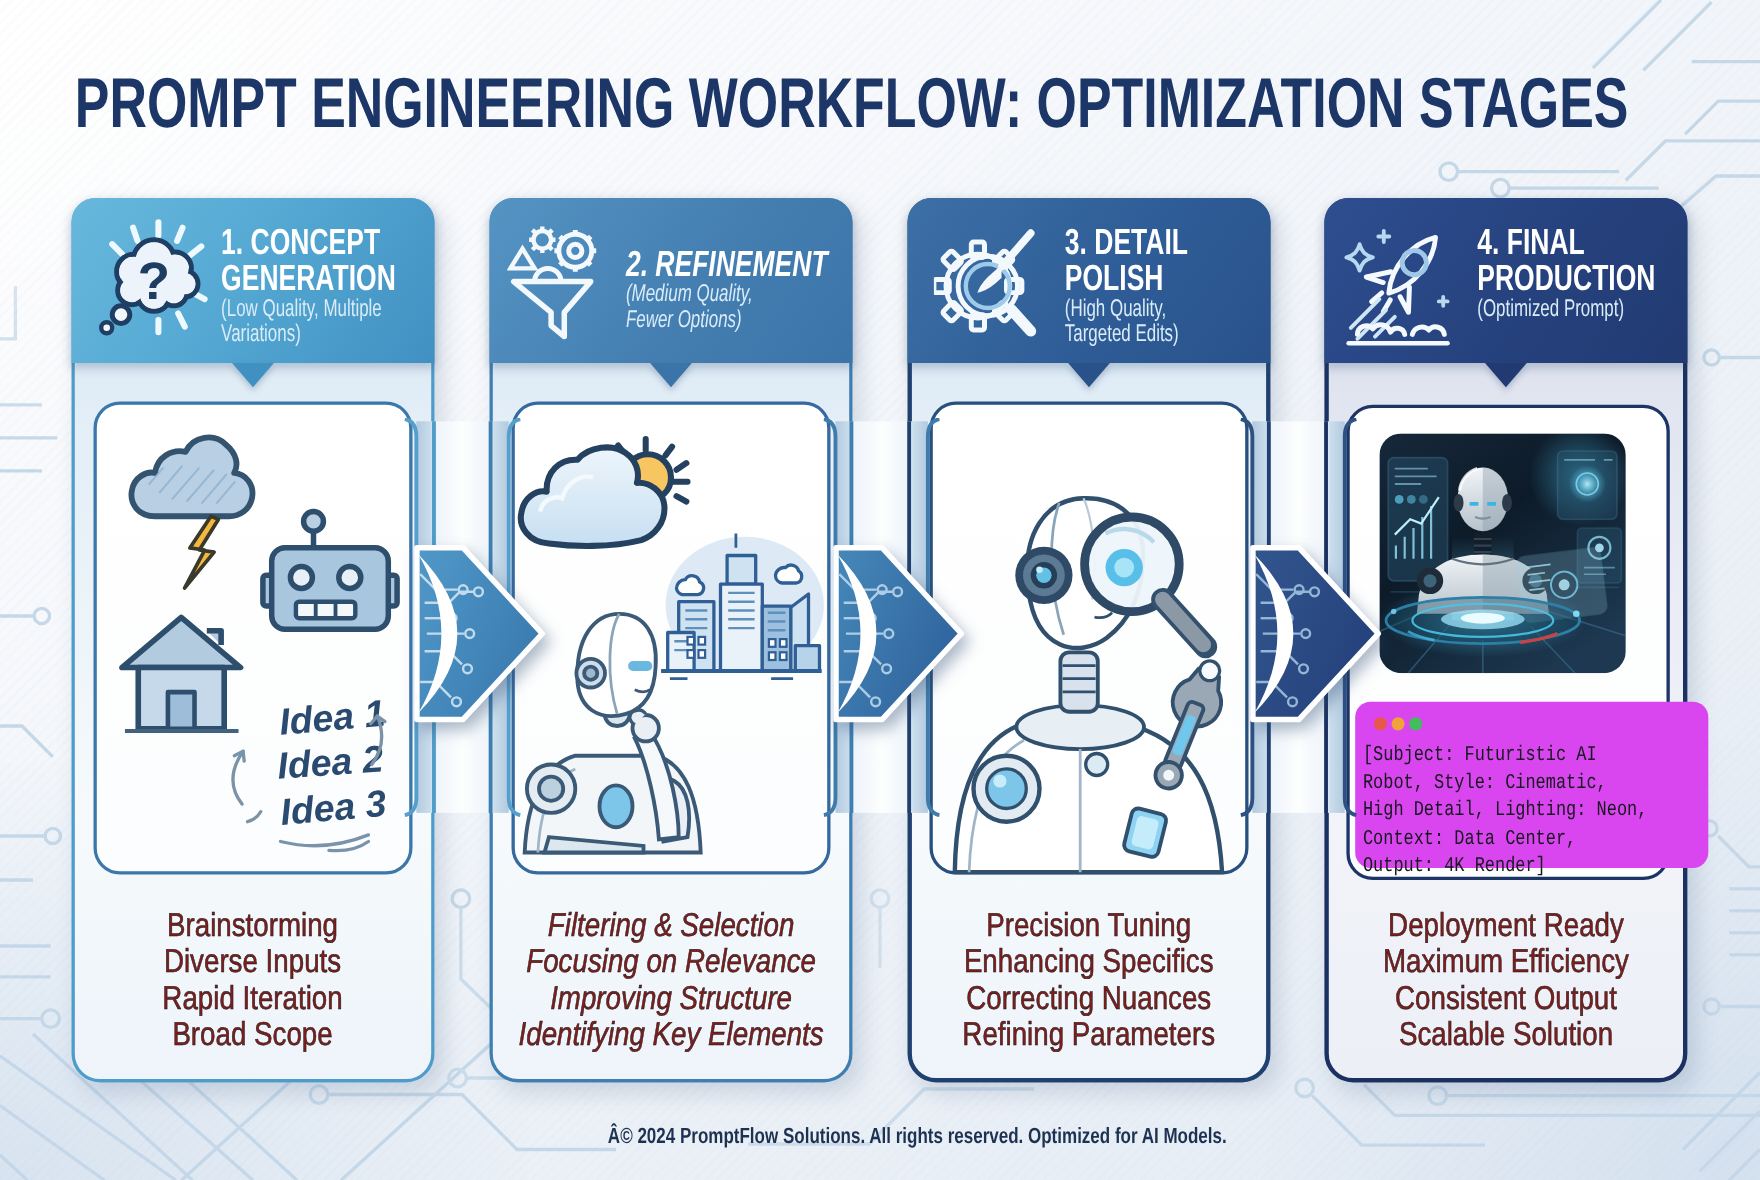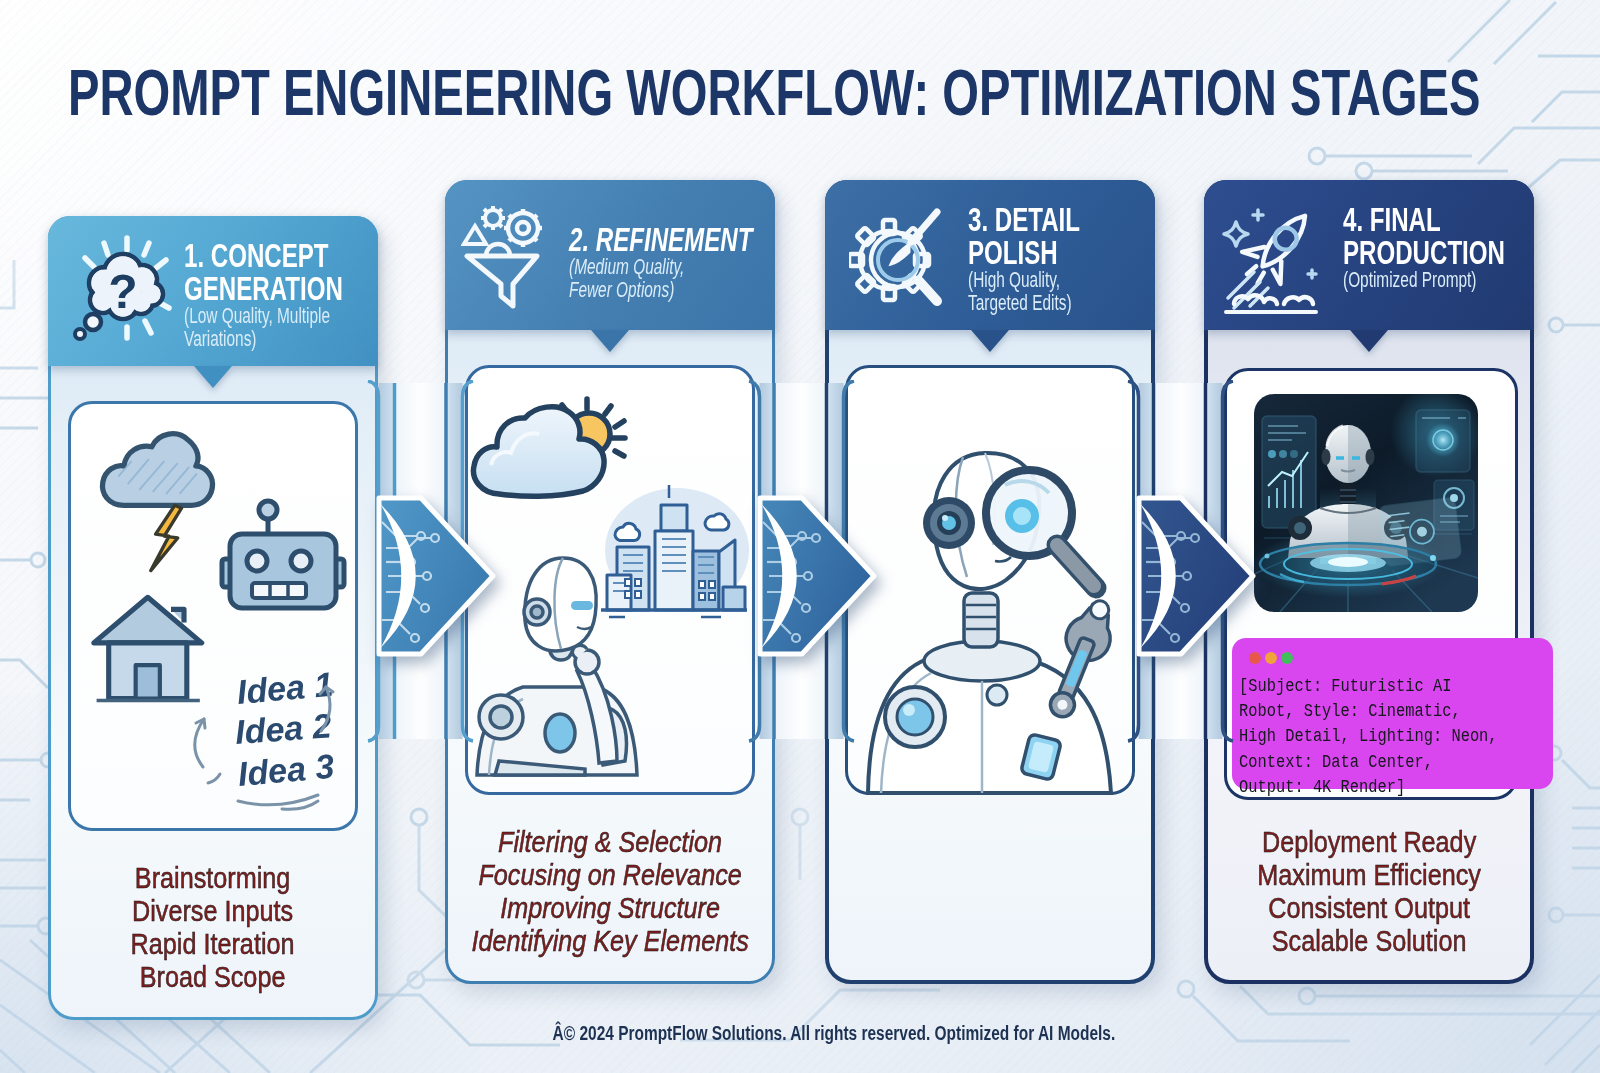--- a/index.html
+++ b/index.html
@@ -120,21 +120,21 @@
 </svg>
 
 <div class="abs" style="left:0;top:0;width:520px;height:420px;background:radial-gradient(ellipse at 0% 0%, rgba(255,255,255,0.9), rgba(255,255,255,0) 70%);"></div>
 <div class="abs" style="left:0;top:693px;width:480px;height:380px;background:radial-gradient(ellipse at 0% 100%, rgba(196,214,233,0.55), rgba(196,214,233,0) 75%);"></div>
 <div class="abs" style="left:1150px;top:673px;width:450px;height:400px;background:radial-gradient(ellipse at 100% 100%, rgba(196,214,233,0.5), rgba(196,214,233,0) 75%);"></div>
 <div class="abs" style="left:0;top:0;width:1600px;height:1073px;background:repeating-linear-gradient(135deg, rgba(160,185,210,0.05) 0px, rgba(160,185,210,0.05) 1.5px, rgba(255,255,255,0) 1.5px, rgba(255,255,255,0) 7px);"></div>
 <div id="title">
     <span>PROMPT ENGINEERING WORKFLOW: OPTIMIZATION STAGES</span>
   </div>
 
-<div id="card1" class="card" style="left:48px;margin-top:36px;">
+<div id="card1" class="card" style="left:65px;">
   <div class="cbody"></div>
   <div class="header"></div>
   <div class="notch"></div>
   <div class="htext" style="left:136px;top:23px;">
     <div class="htitle"><span>1. CONCEPT<br>GENERATION</span></div>
     <div class="hsub"><span>(Low Quality, Multiple<br>Variations)</span></div>
   </div>
   <svg class="abs" style="left:15px;top:14px" width="118" height="118" viewBox="0 0 118 118" fill="none">
     <g stroke="#eef9fe" stroke-width="5.5" stroke-linecap="round">
       <path d="M22,28 L31,37"></path>
@@ -395,20 +395,21 @@
 
     <g transform="translate(0,16) rotate(22 230 290)">
       <path d="M216,238 a22,22 0 1 0 28,0 l-4,-12 a30,30 0 0 0 -20,0 Z" fill="#9aa7b4" stroke="#33506c" stroke-width="3.5"></path>
       <circle cx="230" cy="224" r="9" fill="#f6fafc" stroke="#33506c" stroke-width="3"></circle>
       <rect x="223" y="256" width="15" height="62" rx="4" fill="#9aa7b4" stroke="#33506c" stroke-width="3.5"></rect>
       <rect x="226" y="268" width="9" height="38" rx="3" fill="#6fc7ee"></rect>
       <circle cx="231" cy="326" r="12" fill="#9aa7b4" stroke="#33506c" stroke-width="3.5"></circle>
       <circle cx="231" cy="326" r="5" fill="#f2f7fa"></circle>
     </g>
   </svg>
+  <div class="bullets"><span>Precision Tuning<br>Enhancing Specifics<br>Correcting Nuances<br>Refining Parameters</span></div>
 </div>
 
 <div id="card4" class="card" style="left:1204px;">
   <div class="cbody"></div>
   <div class="header"></div>
   <div class="notch"></div>
   <div class="htext" style="left:139px;top:23px;">
     <div class="htitle"><span>4. FINAL<br>PRODUCTION</span></div>
     <div class="hsub"><span>(Optimized Prompt)</span></div>
   </div>

